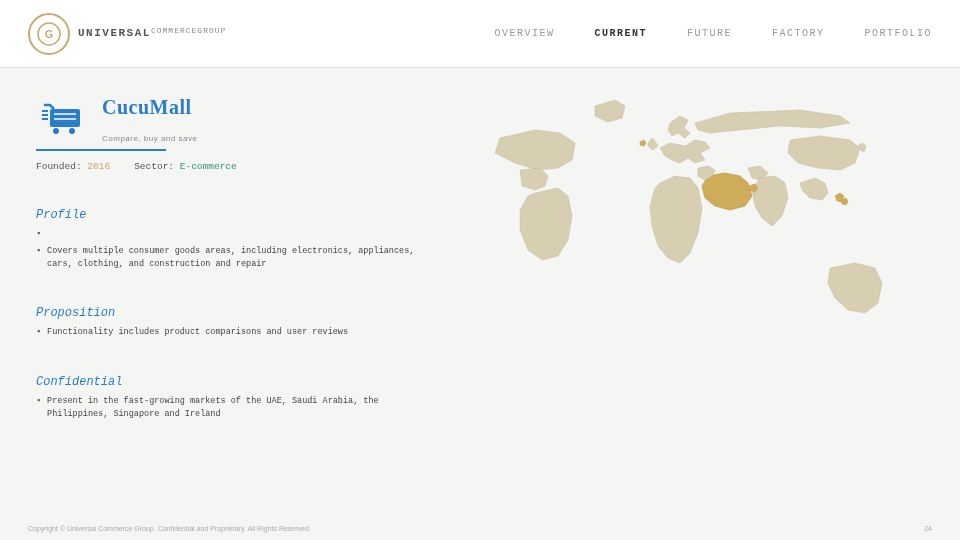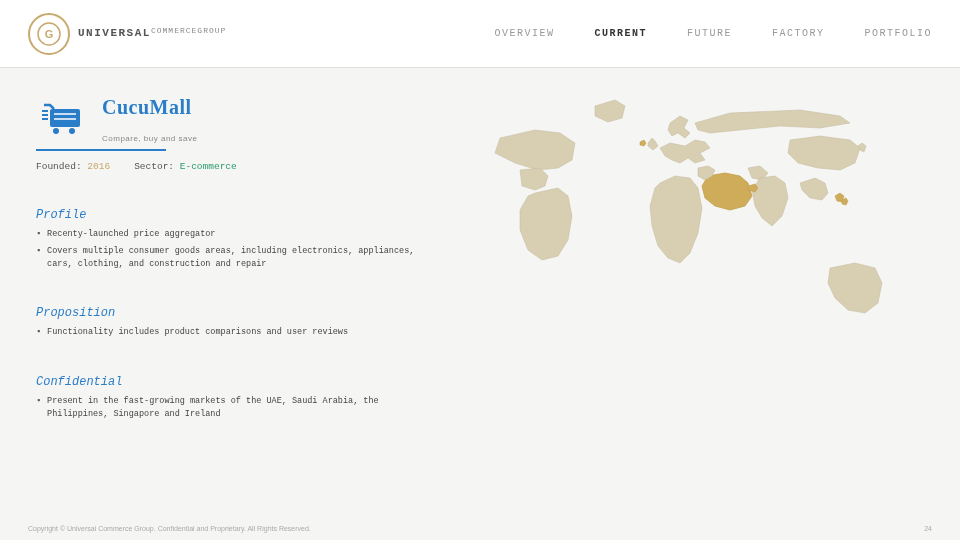--- a/index.html
+++ b/index.html
@@ -343,21 +343,20 @@
         <span class="meta-label">Sector:</span>
         <span class="meta-value-sector">E-commerce</span>
       </div>
     </div>
 
     <div>
       <div class="section-title">Profile</div>
       <div class="section-content">
         <div class="bullet-item">
           <span class="bullet-dot">▪</span>
-          <span>Recenty-launched price aggregator</span>
         </div>
         <div class="bullet-item">
           <span class="bullet-dot">▪</span>
           <span>Covers multiple consumer goods areas, including electronics, appliances, cars, clothing, and construction and repair</span>
         </div>
       </div>
     </div>
 
     <div>
       <div class="section-title">Proposition</div>

